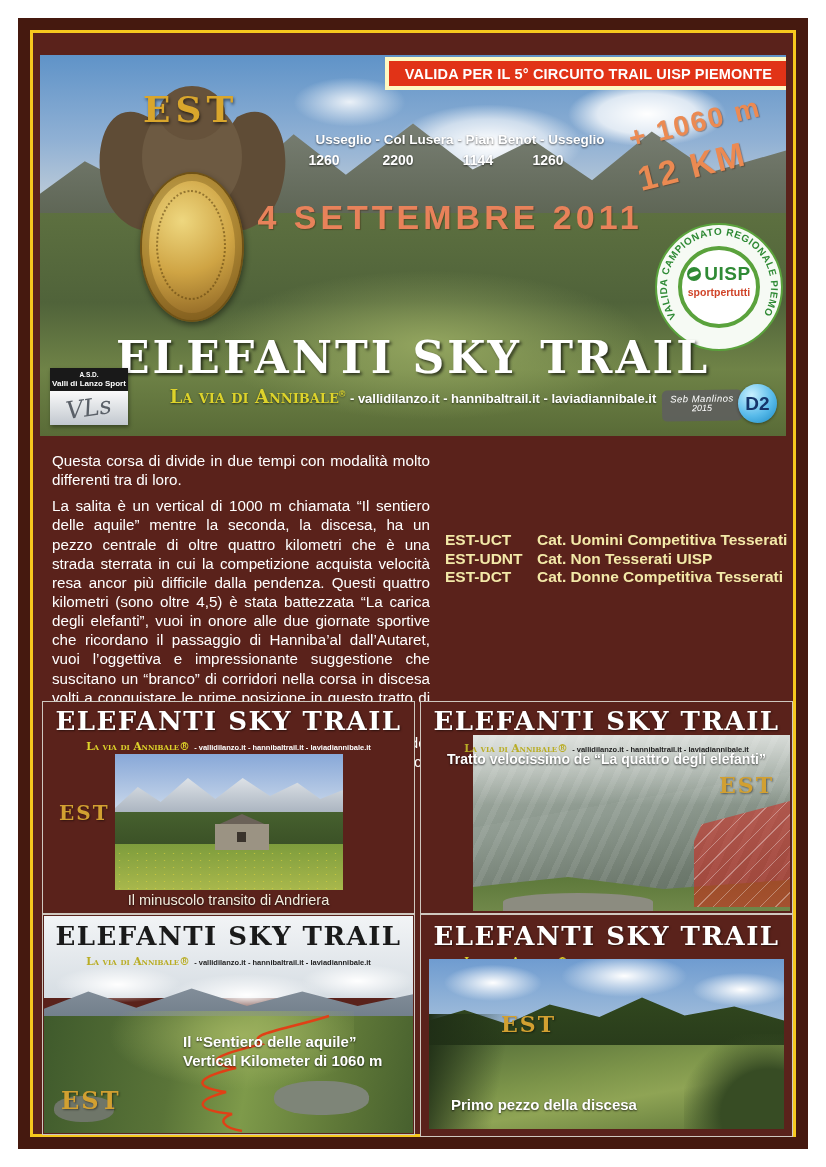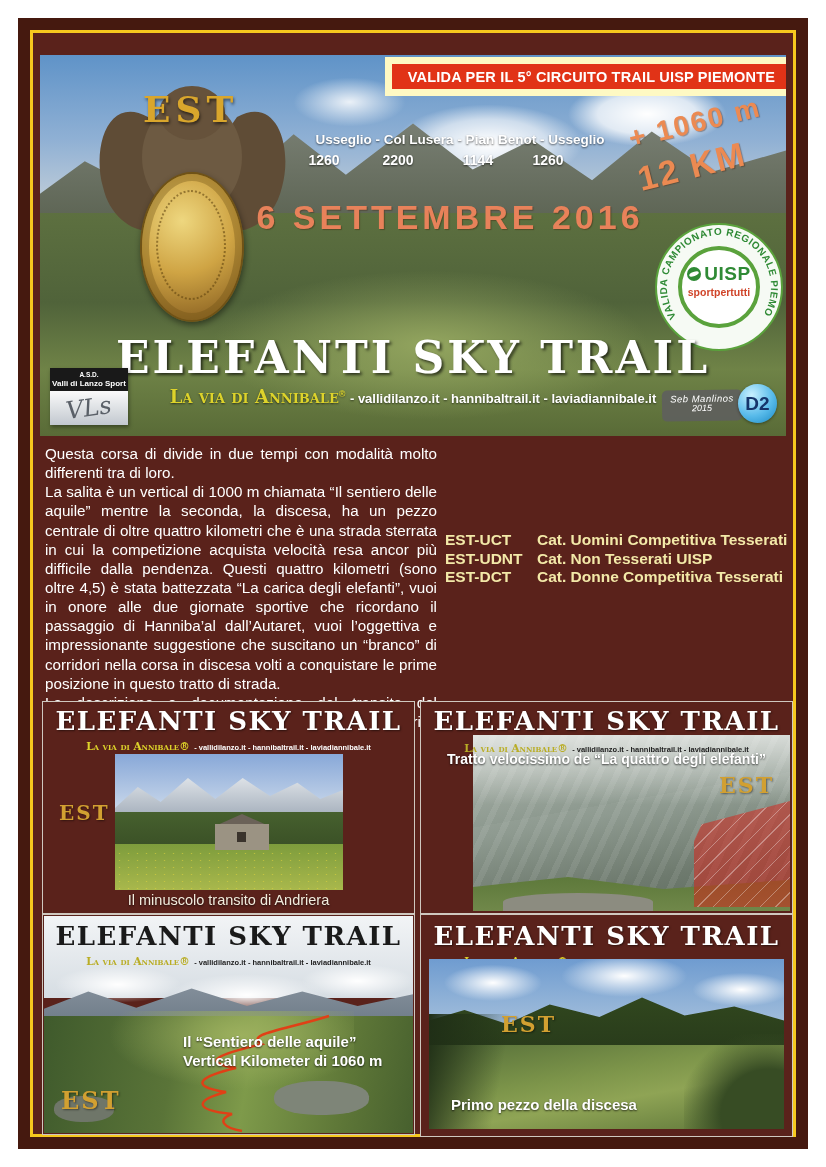--- a/index.html
+++ b/index.html
@@ -30,21 +30,21 @@
 
   #elephant{left:50px;top:0;width:205px;height:300px;}
   #medallion{left:100px;top:117px;width:100px;height:146px;border-radius:50%;
     background:radial-gradient(circle at 40% 32%,#eed77f 0%,#cfa444 45%,#9a712a 80%,#7c5a1d 100%);
     border:2px solid #6f5216;
     box-shadow:inset 0 0 0 7px rgba(110,80,20,.35), 1px 3px 6px rgba(0,0,0,.45);}
   #medallion .inner{left:14px;top:16px;width:66px;height:106px;border-radius:50%;
     border:2px dotted rgba(90,62,12,.55);}
 
   #red-banner{left:345px;top:2px;width:399px;height:25px;background:#e13317;
-    border:7px solid #fef9c3;color:#ffffff;font-weight:bold;font-size:14.5px;
+    border:4px solid #fef9c3;color:#ffffff;font-weight:bold;font-size:14.5px;
     display:flex;align-items:center;justify-content:center;letter-spacing:.2px;}
 
   #est-hero{left:103px;top:33px;font-family:"DejaVu Serif",serif;font-weight:bold;
     font-size:36px;letter-spacing:5px;color:#d9a62c;text-shadow:1px 2px 3px rgba(0,0,0,.55);}
 
   #route-names{left:250px;top:77px;width:340px;text-align:center;color:#fff;
     font-weight:bold;font-size:13.5px;text-shadow:0 1px 2px rgba(0,0,0,.6);}
   .route-num{top:97px;color:#fff;font-weight:bold;font-size:14px;
     transform:translateX(-50%);text-shadow:0 1px 2px rgba(0,0,0,.6);}
   #num1{left:284px;} #num2{left:358px;} #num3{left:438px;} #num4{left:508px;}
@@ -95,21 +95,21 @@
   #signature .s1{font-size:9.5px;letter-spacing:.5px;}
   #signature .s2{font-size:9px;}
   #d2-badge{left:698px;top:329px;width:39px;height:39px;border-radius:50%;
     background:radial-gradient(circle at 35% 28%,#c8f0ff 0%,#59bbea 55%,#1787c4 100%);
     display:flex;align-items:center;justify-content:center;
     color:#16356b;font-weight:bold;font-size:19px;box-shadow:0 1px 3px rgba(0,0,0,.4);}
 
   
   #description{left:45px;top:444px;width:392px;color:#ffffff;font-size:15.2px;
     line-height:1.26;text-align:justify;}
-  #description p{margin:0;}
+  #description p{margin:7px;}
 
   #categories{left:445px;top:531px;color:#f3e9a8;font-weight:bold;font-size:15.5px;line-height:18.5px;}
   .cat-row{display:flex;}
   .cat-code{width:92px;}
 
   
   .panel{background:#5a221b;border:1px solid #cfc8bf;overflow:hidden;}
   #panel1{left:42px;top:701px;width:371px;height:211px;}
   #panel2{left:420px;top:701px;width:371px;height:211px;}
   #panel3{left:42px;top:914px;width:371px;height:219px;}
@@ -239,21 +239,21 @@
     <div class="abs" id="est-hero">EST</div>
 
     <div class="abs" id="route-names">Usseglio  - Col Lusera - Pian Benot - Usseglio</div>
     <span class="abs route-num" id="num1">1260</span>
     <span class="abs route-num" id="num2">2200</span>
     <span class="abs route-num" id="num3">1144</span>
     <span class="abs route-num" id="num4">1260</span>
 
     <div class="abs grunge" id="gain">+ 1060 m</div>
     <div class="abs grunge" id="dist">12 KM</div>
-    <div class="abs grunge" id="event-date">6 SETTEMBRE 2016</div>
+    <div class="abs grunge" id="event-date">4 SETTEMBRE 2011</div>
 
     <div class="abs" id="uisp-badge">
       <svg width="128" height="128" viewBox="0 0 128 128">
         <circle cx="64" cy="64" r="63" fill="#f6faf4" stroke="#5aa23c" stroke-width="2"></circle>
         <circle cx="64" cy="64" r="39" fill="#ffffff" stroke="#5aa23c" stroke-width="4"></circle>
         <defs>
             <path id="arcPath" d="M 21.4,93.8 A 52,52 0 1 1 106.6,93.8"></path>
           </defs>
         <text font-size="10" font-weight="bold" fill="#2f8a35" letter-spacing="0.6" font-family="Liberation Sans, sans-serif">
           <textPath href="#arcPath" startOffset="0">VALIDA CAMPIONATO REGIONALE PIEMONTESE</textPath>

